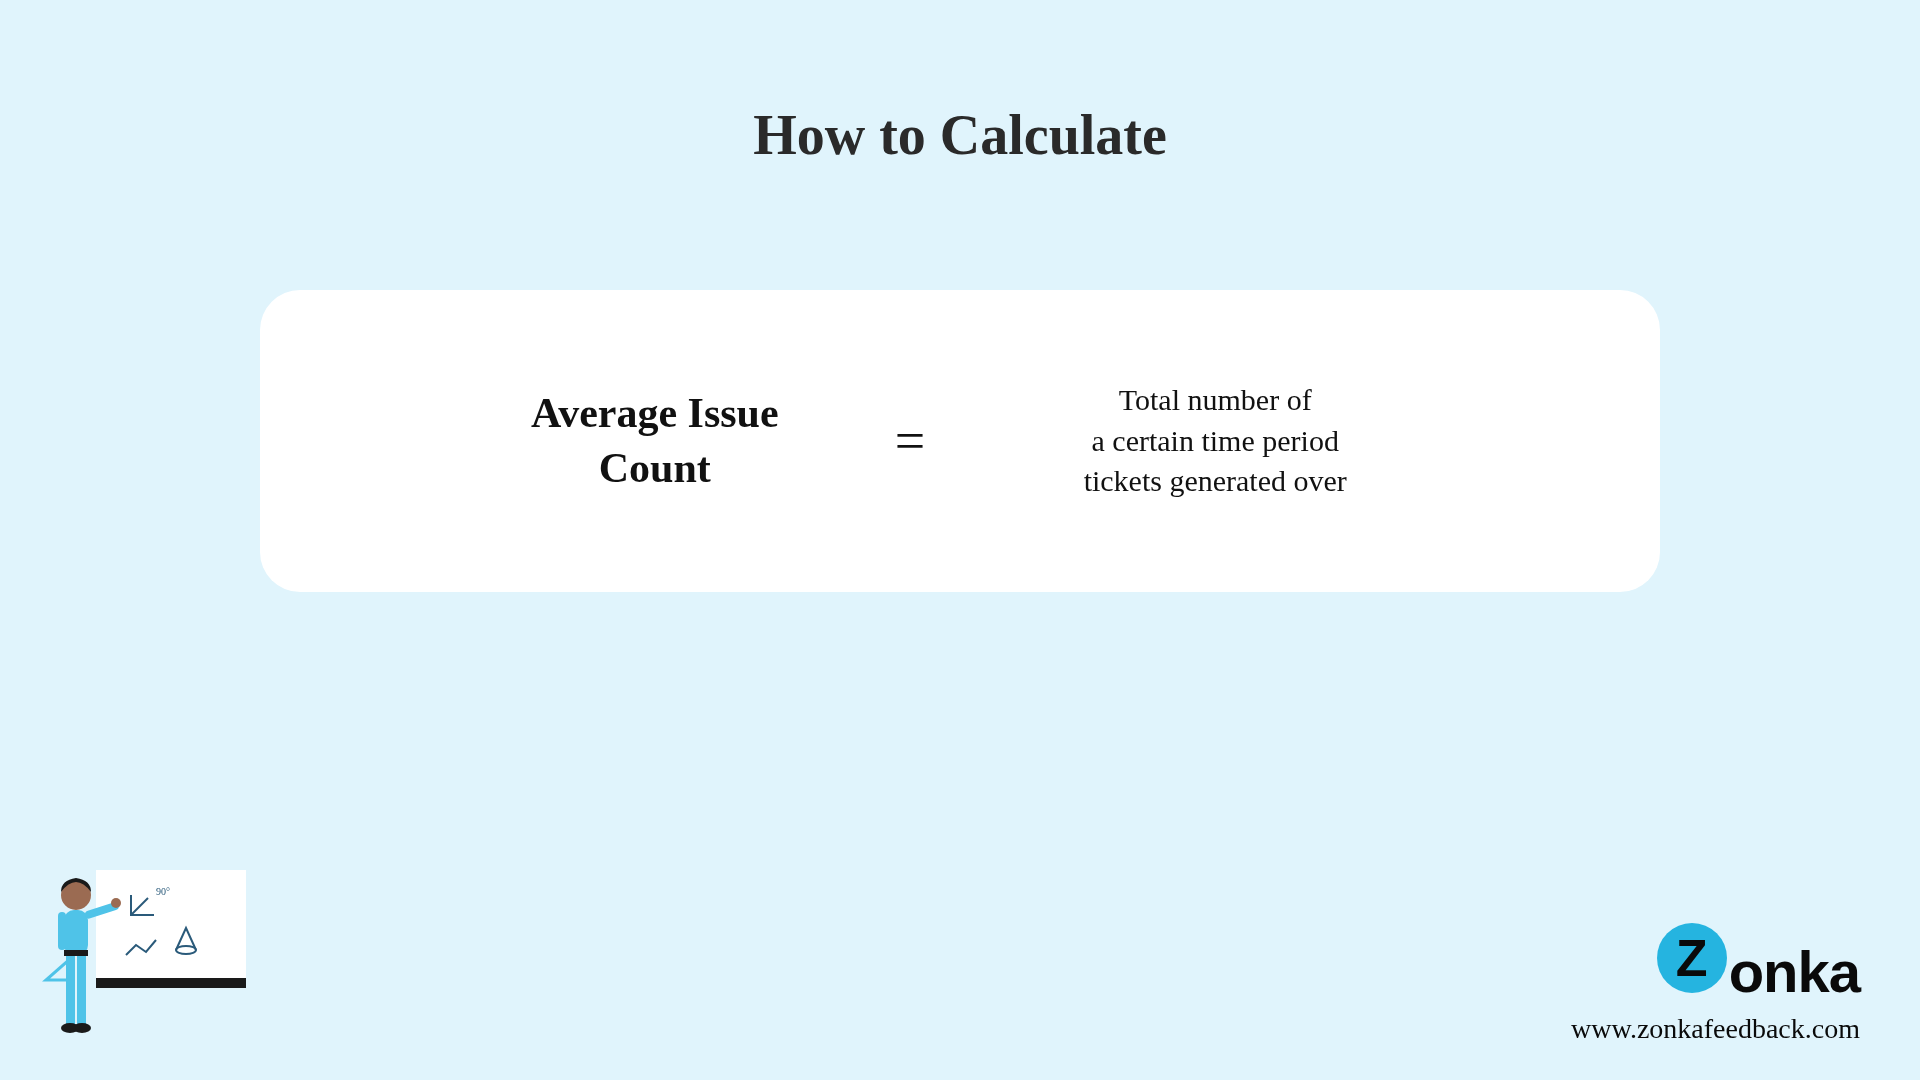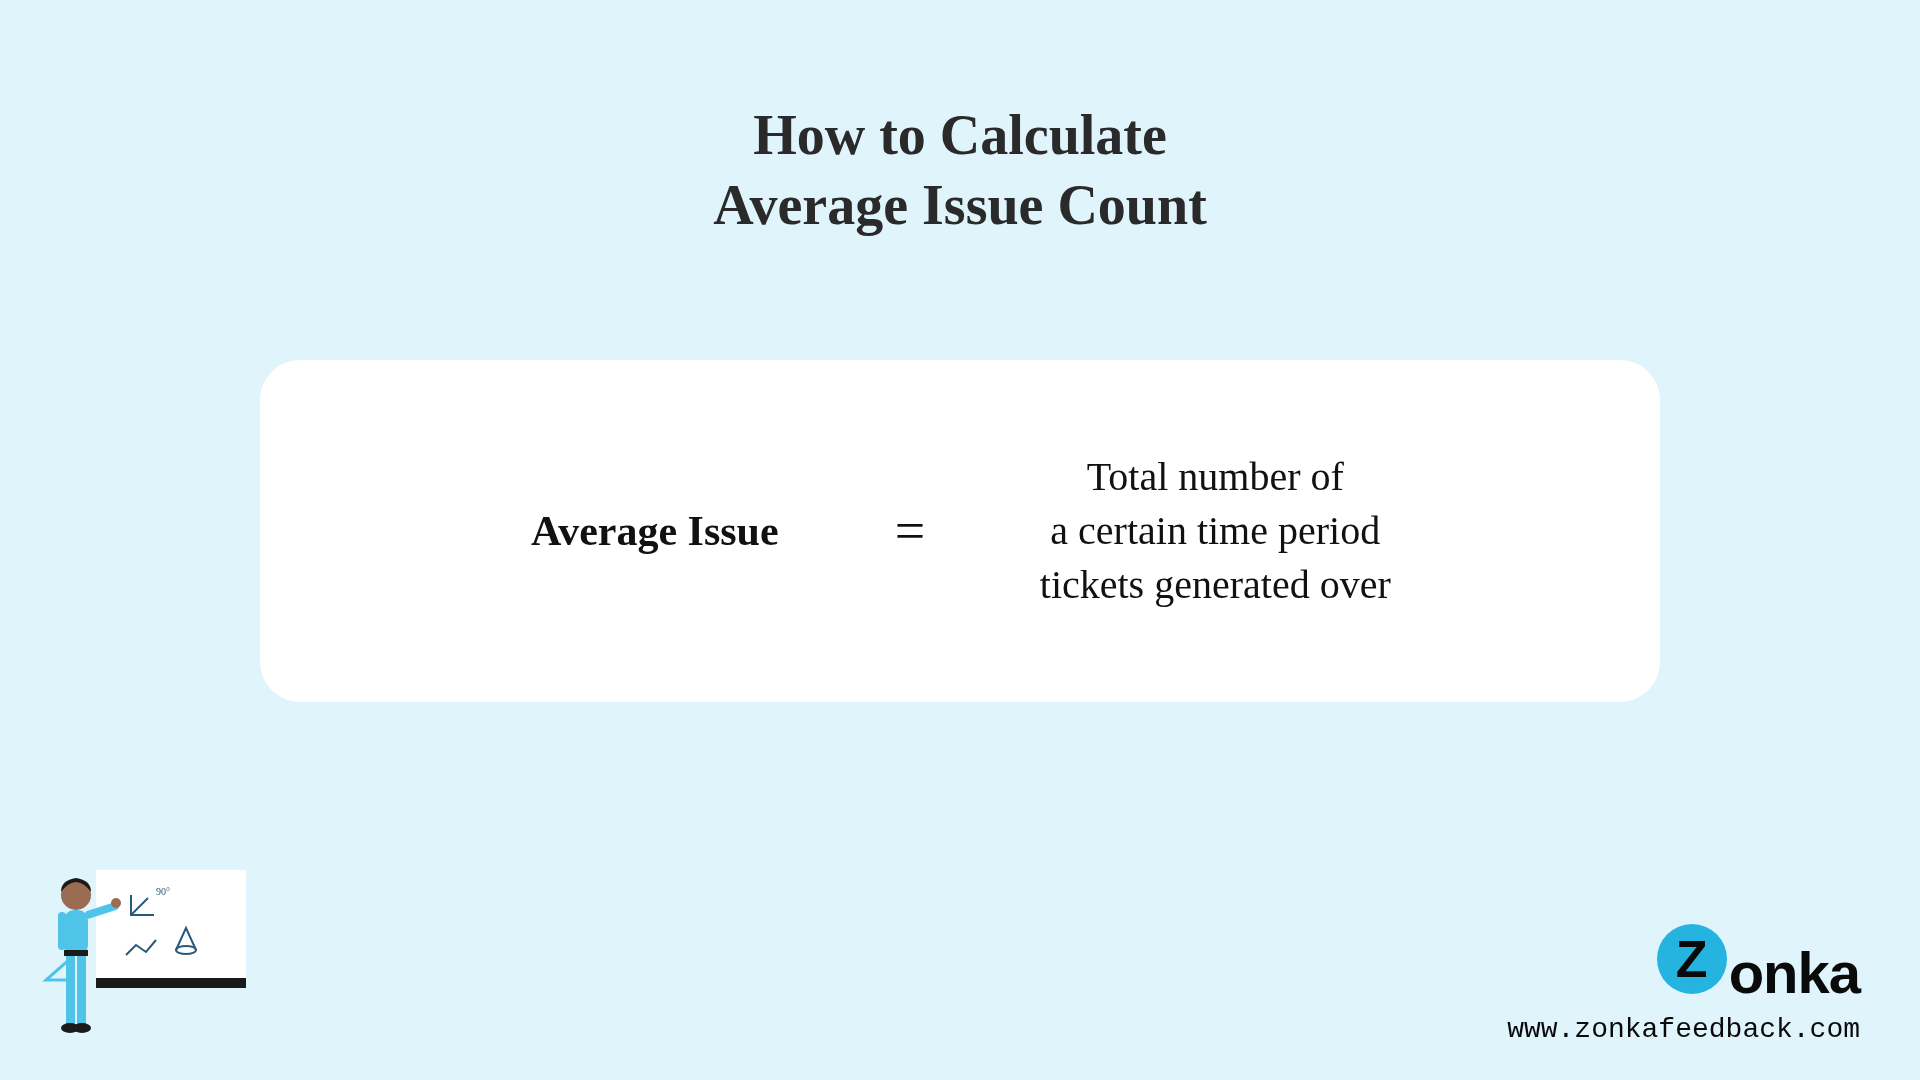--- a/index.html
+++ b/index.html
@@ -36,21 +36,21 @@
       line-height: 1.3;
       color: #111;
       width: 360px;
     }
     .formula-eq {
       font-size: 54px;
       font-weight: normal;
       color: #111;
     }
     .formula-right {
-      font-size: 40px;
+      font-size: 30px;
       text-align: center;
       line-height: 1.35;
       color: #111;
       width: 460px;
     }
     .bottom-illustration {
       position: absolute;
       left: 36px;
       bottom: 30px;
       width: 220px;
@@ -85,36 +85,36 @@
     }
     .brand-text {
       font-family: Arial, sans-serif;
       font-weight: 900;
       font-size: 58px;
       color: #0a0a0a;
       letter-spacing: -1px;
       margin-top: 27px;
     }
     .brand-url {
-      font-family: Liberation Mono, monospace;
+      font-family: Liberation Serif, serif;
       font-size: 28px;
       color: #0a0a0a;
     }
   </style>
 </head>
 <body>
 
 <div class="title-block">
   <div class="title-line">How to Calculate</div>
-  <div class="title-line">Average Issue Count</div>
 </div>
 
 <div class="formula-card">
   <div class="formula-left">
     <div>Average Issue</div>
+    <div>Count</div>
   </div>
   <div class="formula-eq">=</div>
   <div class="formula-right">
     <div>Total number of</div>
     <div>a certain time period</div>
     <div>tickets generated over</div>
   </div>
 </div>
 
 <div class="bottom-illustration">

